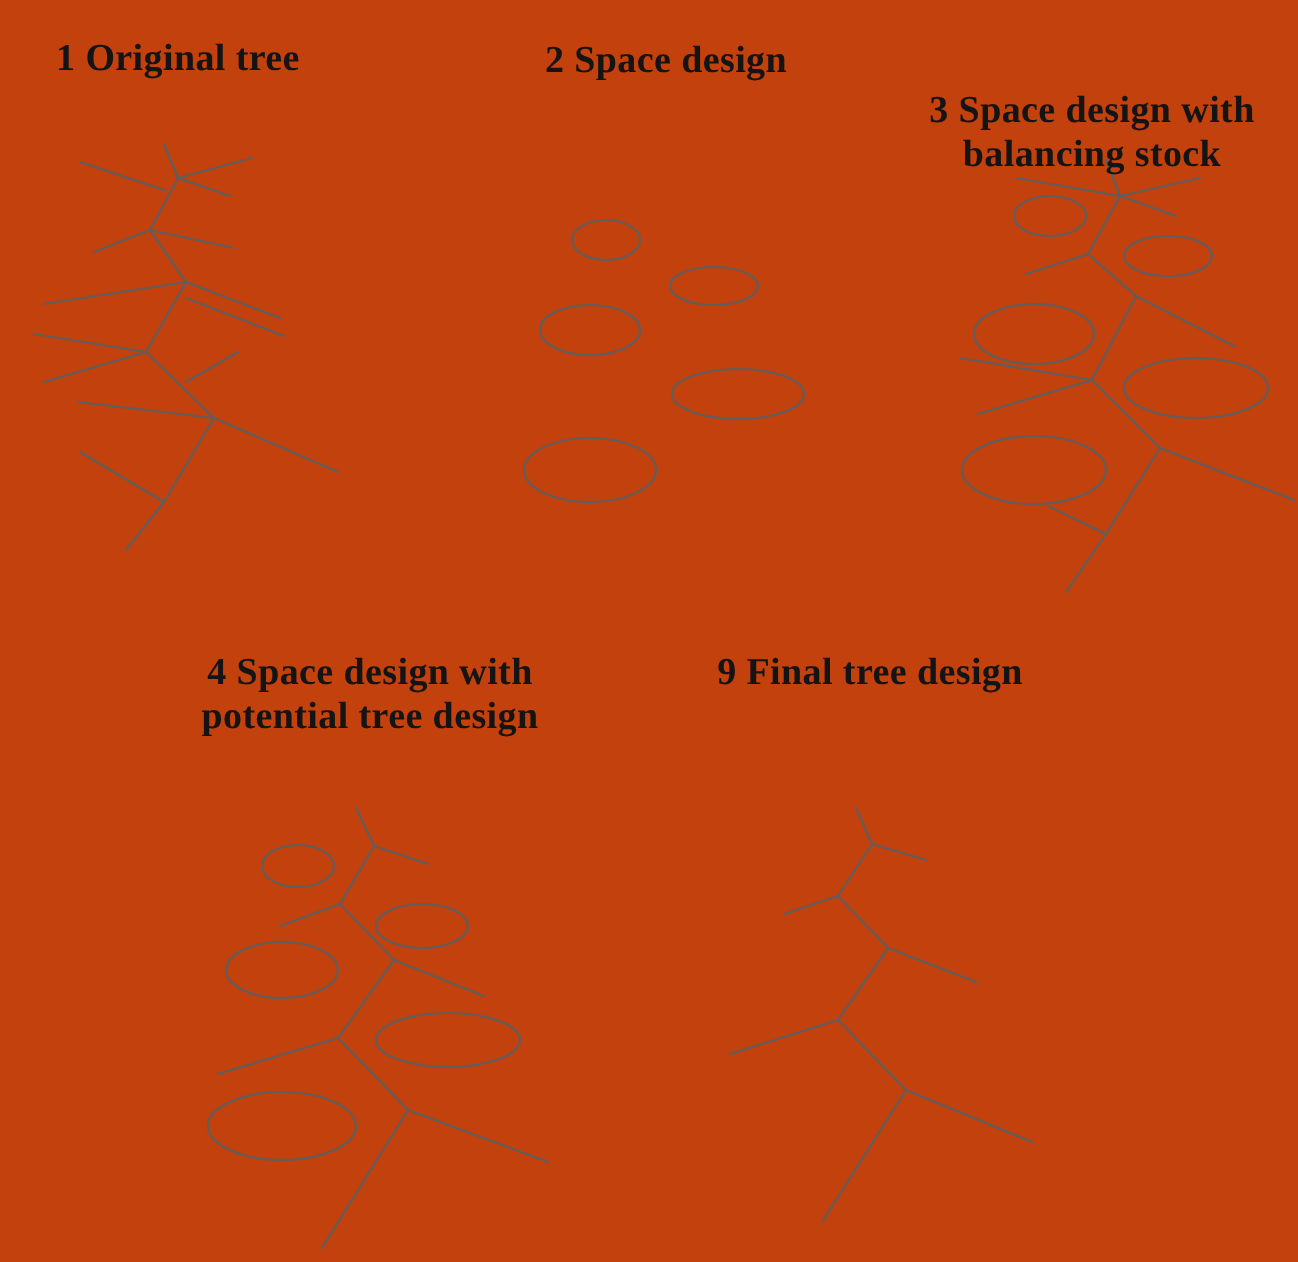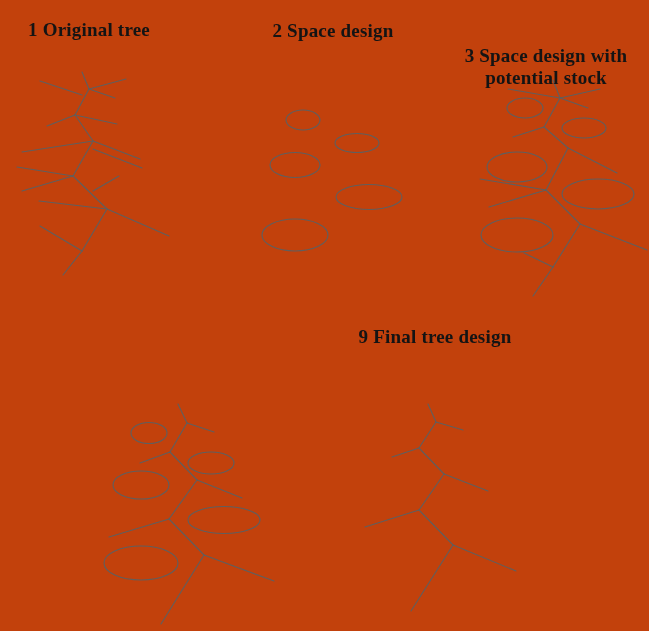--- a/index.html
+++ b/index.html
@@ -140,21 +140,25 @@
   <div class="ptitle t1" style="color: rgb(20, 20, 20);">
     <div>1 Original tree</div>
   </div>
 
   <div class="ptitle t2" style="color: rgb(20, 20, 20);">
     <div>2 Space design</div>
   </div>
 
   <div class="ptitle t3" style="color: rgb(20, 20, 20);">
     <div>3 Space design with</div>
-    <div>potential stock</div>
+    <div>balancing stock</div>
   </div>
 
+  <div class="ptitle t4" style="color: rgb(20, 20, 20);">
+    <div>4 Space design with</div>
+    <div>potential tree design</div>
+  </div>
 
   <div class="ptitle t5" style="color: rgb(20, 20, 20);">
     <div>9 Final tree design</div>
   </div>
 
 </div>
 
 </body></html>

